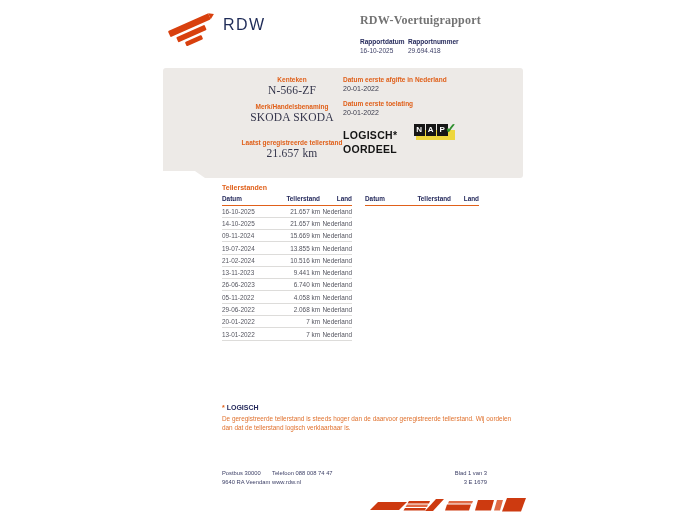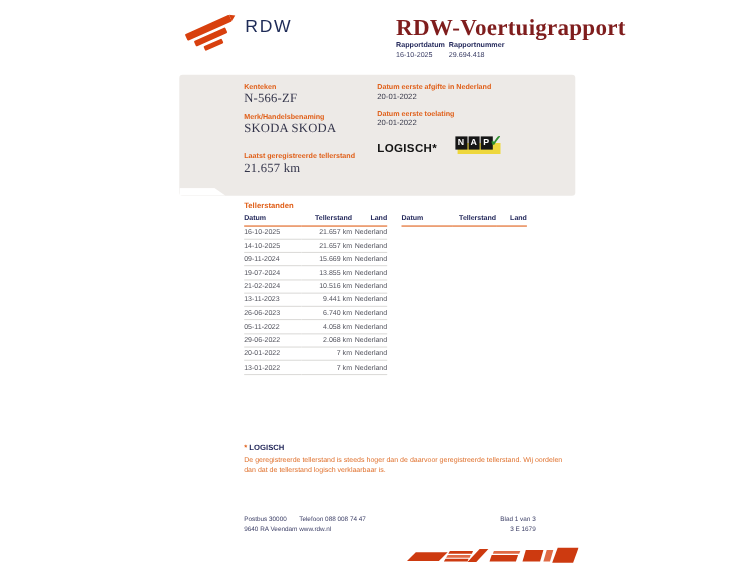--- a/index.html
+++ b/index.html
@@ -13,21 +13,21 @@
   
   .logo-svg { position:absolute; left:167px; top:12px; }
   .logo-word {
     position:absolute; left:223px; top:16px;
     font-size:16px; letter-spacing:1.5px; color:#1e2b57;
     font-family:"Liberation Sans", sans-serif;
   }
   .report-title {
     position:absolute; left:360px; top:13px;
     font-family:"Liberation Serif", serif; font-weight:bold;
-    font-size:21px; color:#7f1d1d; letter-spacing:.2px;
+    font-size:12px; color:#737373; letter-spacing:.2px;
   }
   .hdr-meta { position:absolute; top:38px; font-size:6.5px; line-height:8.5px; }
   .hdr-meta .lbl { font-weight:bold; color:#252a5c; }
   .hdr-meta .val { color:#3c3f66; }
   .hdr-meta.c1 { left:360px; }
   .hdr-meta.c2 { left:408px; }
 
   
   .card {
     position:absolute; left:163px; top:68px; width:360px; height:110px;
@@ -37,21 +37,21 @@
     position:absolute; left:0; top:103px; width:42px; height:7px;
     background:#ffffff;
     clip-path:polygon(0 0, 76% 0, 100% 100%, 0 100%);
   }
   .f-label { font-size:6.5px; font-weight:bold; color:#e0601a; line-height:8px; }
   .f-value-lg {
     font-family:"Liberation Serif", serif; font-size:11.5px; color:#33344a;
     line-height:13px; margin-bottom:6px; letter-spacing:.2px;
   }
   .f-value-sm { font-size:7px; color:#3a3b4c; line-height:9px; margin-bottom:7px; }
-  .card-col-left  { position:absolute; left:59px;  top:8px; width:140px; }
+  .card-col-left  { position:absolute; left:59px;  top:8px; width:140px;text-align:center; }
   .card-col-right { position:absolute; left:180px; top:8px; width:150px; }
   .verdict { position:relative; margin-top:11px; font-size:10.5px; font-weight:bold;
              color:#141414; line-height:14px; letter-spacing:.3px; }
 
   
   .nap { position:absolute; left:71px; top:-4px; width:50px; height:20px; }
   .nap-yellow { position:absolute; left:2px; top:6px; width:39px; height:10px; background:#eed73d; }
   .nap-sq {
     position:absolute; top:0; width:10.5px; height:11.5px; background:#161616;
     color:#ffffff; font-size:8px; font-weight:bold; text-align:center; line-height:11.5px;
@@ -125,20 +125,21 @@
       <div class="f-label" style="margin-top:15px;">Laatst geregistreerde tellerstand</div>
       <div class="f-value-lg">21.657 km</div>
     </div>
     <div class="card-col-right">
       <div class="f-label">Datum eerste afgifte in Nederland</div>
       <div class="f-value-sm">20-01-2022</div>
       <div class="f-label">Datum eerste toelating</div>
       <div class="f-value-sm">20-01-2022</div>
       <div class="verdict">
         <div>LOGISCH*</div>
+        <div>OORDEEL</div>
         <div class="nap">
           <div class="nap-yellow"></div>
           <span class="nap-sq s0">N</span>
           <span class="nap-sq s1">A</span>
           <span class="nap-sq s2">P</span>
           <span class="nap-check">✓</span>
         </div>
       </div>
     </div>
     <div class="card-notch"></div>

